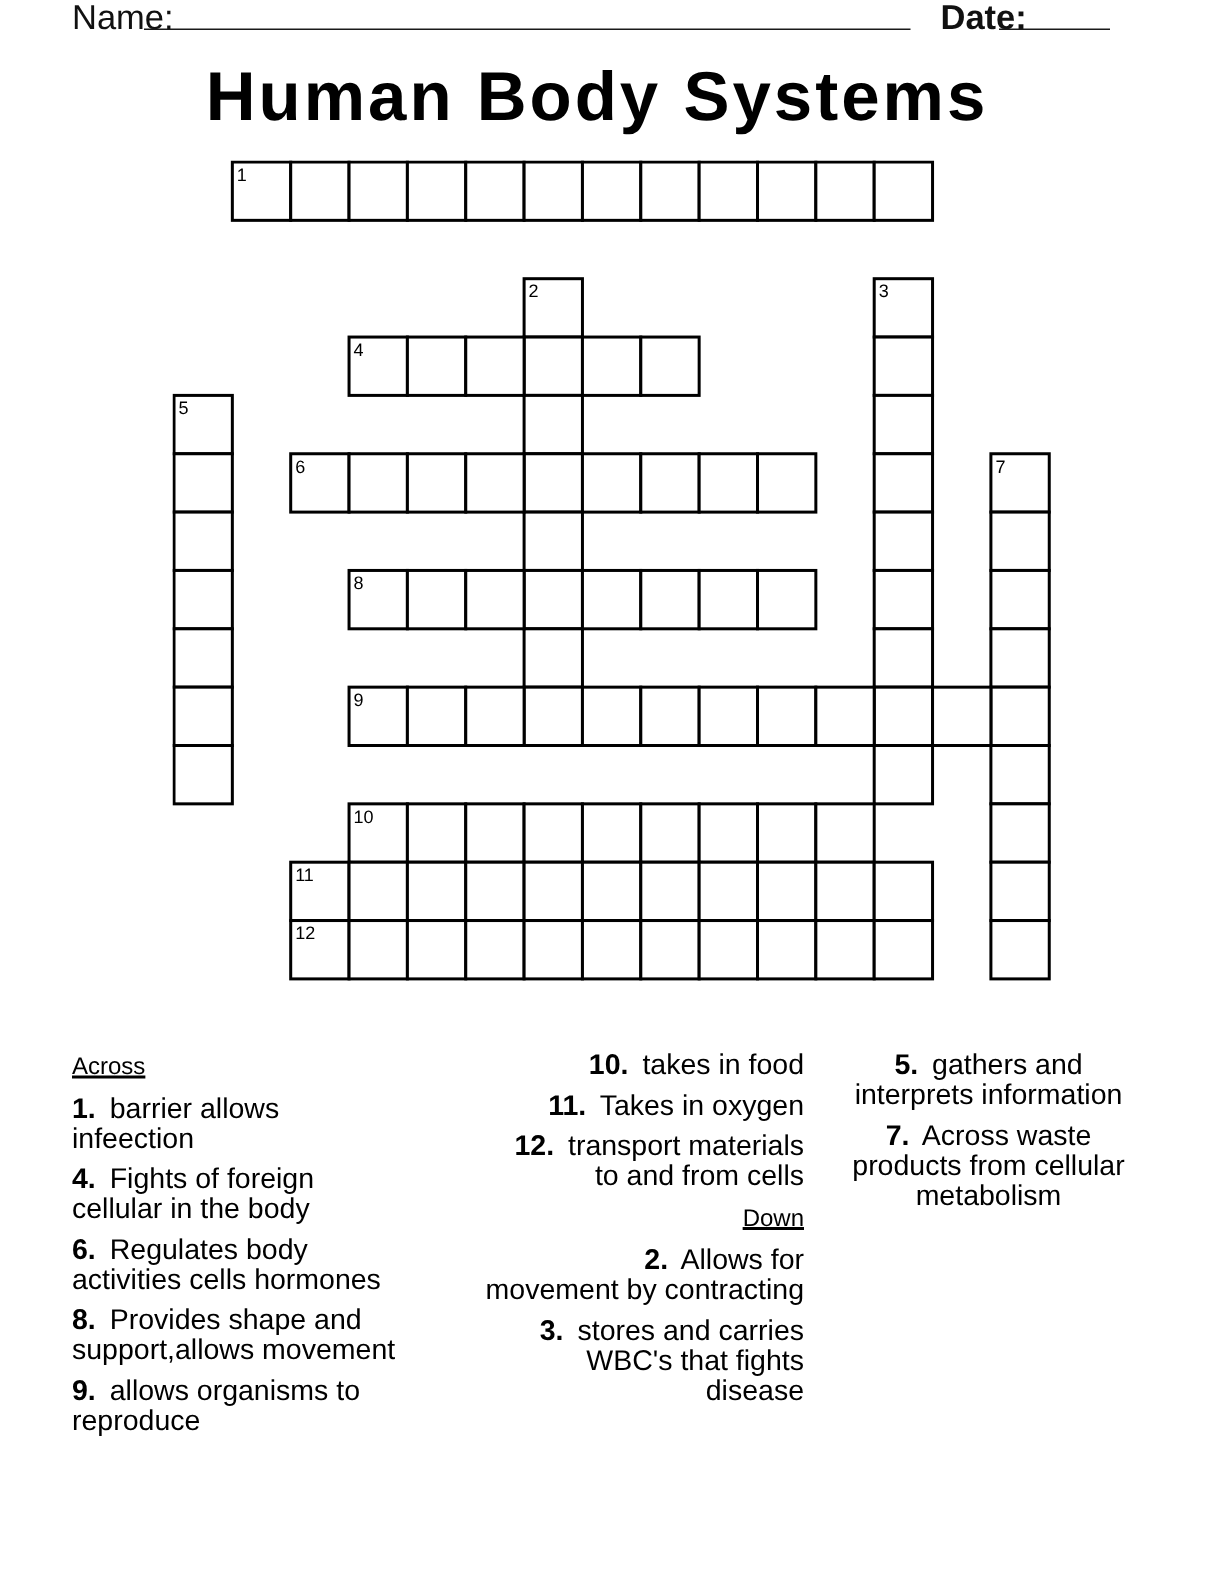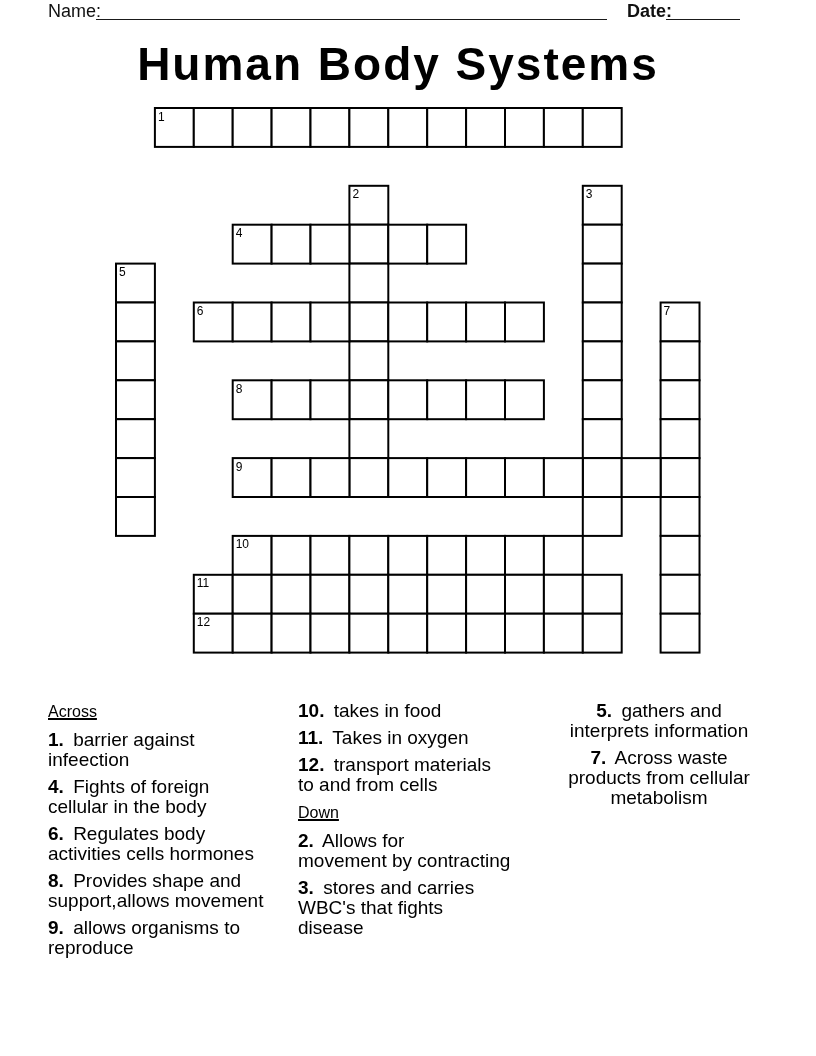--- a/index.html
+++ b/index.html
@@ -11,21 +11,21 @@
     background: #ffffff;
     font-family: "Liberation Sans", sans-serif;
     color: #000000;
     overflow: hidden;
   }
 
   
   .hdr-label {
     position: absolute;
     top: 2px;
-    font-size: 18px;
+    font-size: 23px;
     line-height: 18px;
     color: #111111;
   }
   #name-label { left: 48px; }
   #date-label { left: 627px; font-weight: bold; }
   .write-line {
     position: absolute;
     top: 0;
     height: 20px;
     border-bottom: 1.5px solid #1a1a1a;
@@ -67,21 +67,21 @@
   
   .clue-col {
     position: absolute;
     top: 701px;
     width: 250px;
     font-size: 19px;
     line-height: 20px;
     color: #000000;
   }
   #clue-col-0 { left: 48px; }
-  #clue-col-1 { left: 298px; }
+  #clue-col-1 { left: 286px; text-align: right; }
   #clue-col-2 { left: 534px; text-align: center; }
   .clue-heading {
     font-size: 16px;
     line-height: 22px;
     font-weight: normal;
     margin-bottom: 7px;
   }
   .clue-heading span { text-decoration: underline; text-decoration-thickness: 2px; }
   .clue { margin-bottom: 7px; }
   .clue-num { font-weight: bold; margin-right: 4px; }
@@ -215,21 +215,21 @@
       <text x="548.6" y="208.0" class="cellnum">7</text>
       <text x="120.7" y="285.8" class="cellnum">8</text>
       <text x="120.7" y="363.6" class="cellnum">9</text>
       <text x="120.7" y="441.4" class="cellnum">10</text>
       <text x="81.8" y="480.3" class="cellnum">11</text>
       <text x="81.8" y="519.2" class="cellnum">12</text>
     </svg>
 
   <div id="clue-col-0" class="clue-col">
       <div class="clue-heading"><span>Across</span></div>
-      <div class="clue"><span class="clue-num">1.</span> <span class="clue-text">barrier against
+      <div class="clue"><span class="clue-num">1.</span> <span class="clue-text">barrier allows
 infeection</span></div>
       <div class="clue"><span class="clue-num">4.</span> <span class="clue-text">Fights of foreign
 cellular in the body</span></div>
       <div class="clue"><span class="clue-num">6.</span> <span class="clue-text">Regulates body
 activities cells hormones</span></div>
       <div class="clue"><span class="clue-num">8.</span> <span class="clue-text">Provides shape and
 support,allows movement</span></div>
       <div class="clue"><span class="clue-num">9.</span> <span class="clue-text">allows organisms to
 reproduce</span></div>
     </div>

